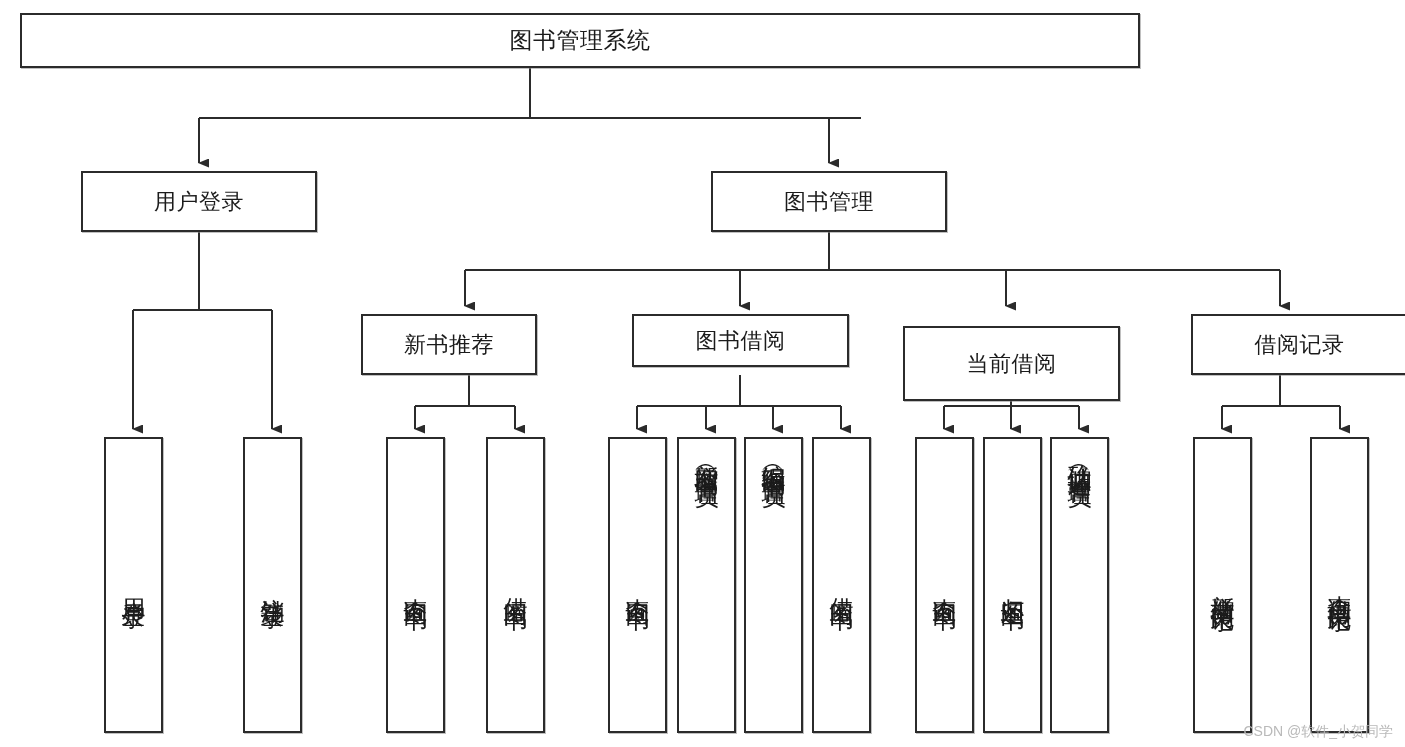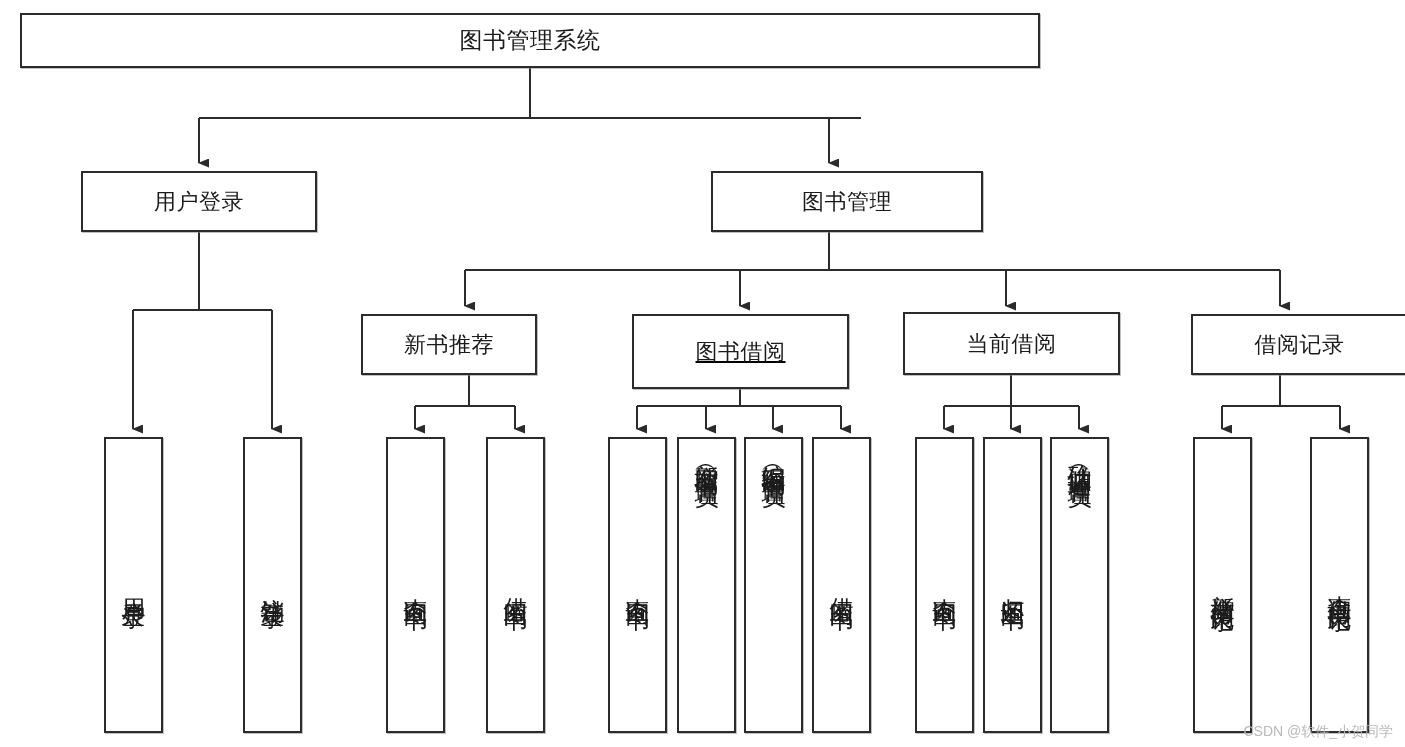--- a/index.html
+++ b/index.html
@@ -127,38 +127,38 @@
       <path d="M1011,406 L1011,429" marker-end="url(#arrowhead)"></path>
       <path d="M1079,406 L1079,429" marker-end="url(#arrowhead)"></path>
 
       <path d="M1280,375 L1280,406"></path>
       <path d="M1222,406 L1340,406"></path>
       <path d="M1222,406 L1222,429" marker-end="url(#arrowhead)"></path>
       <path d="M1340,406 L1340,429" marker-end="url(#arrowhead)"></path>
     </g>
   </svg>
 
-  <div class="node-box level-1" style="left:20px; top:13px; width:1020px; height:55px;">
+  <div class="node-box level-1" style="left:20px; top:13px; width:1120px; height:55px;">
     <span class="node-label">图书管理系统</span>
   </div>
 
   <div class="node-box level-2" style="left:81px; top:171px; width:236px; height:61px;">
     <span class="node-label">用户登录</span>
   </div>
-  <div class="node-box level-2" style="left:711px; top:171px; width:272px; height:61px;">
+  <div class="node-box level-2" style="left:711px; top:171px; width:236px; height:61px;">
     <span class="node-label">图书管理</span>
   </div>
 
   <div class="node-box level-3" style="left:361px; top:314px; width:176px; height:61px;">
     <span class="node-label">新书推荐</span>
   </div>
-  <div class="node-box level-3" style="left:632px; top:314px; width:217px; height:75px;text-decoration:underline;">
+  <div class="node-box level-3" style="left:632px; top:314px; width:217px; height:53px;">
     <span class="node-label">图书借阅</span>
   </div>
-  <div class="node-box level-3" style="left:903px; top:312px; width:217px; height:63px;">
+  <div class="node-box level-3" style="left:903px; top:326px; width:217px; height:75px;">
     <span class="node-label">当前借阅</span>
   </div>
   <div class="node-box level-3" style="left:1172px; top:314px; width:217px; height:61px;margin-left:19px;">
     <span class="node-label">借阅记录</span>
   </div>
 
   <div class="leaf-box center-text" style="left:104px; top:437px; width:59px; height:296px;">
     <span class="leaf-label">用户登录</span>
   </div>
   <div class="leaf-box center-text" style="left:243px; top:437px; width:59px; height:296px;">

